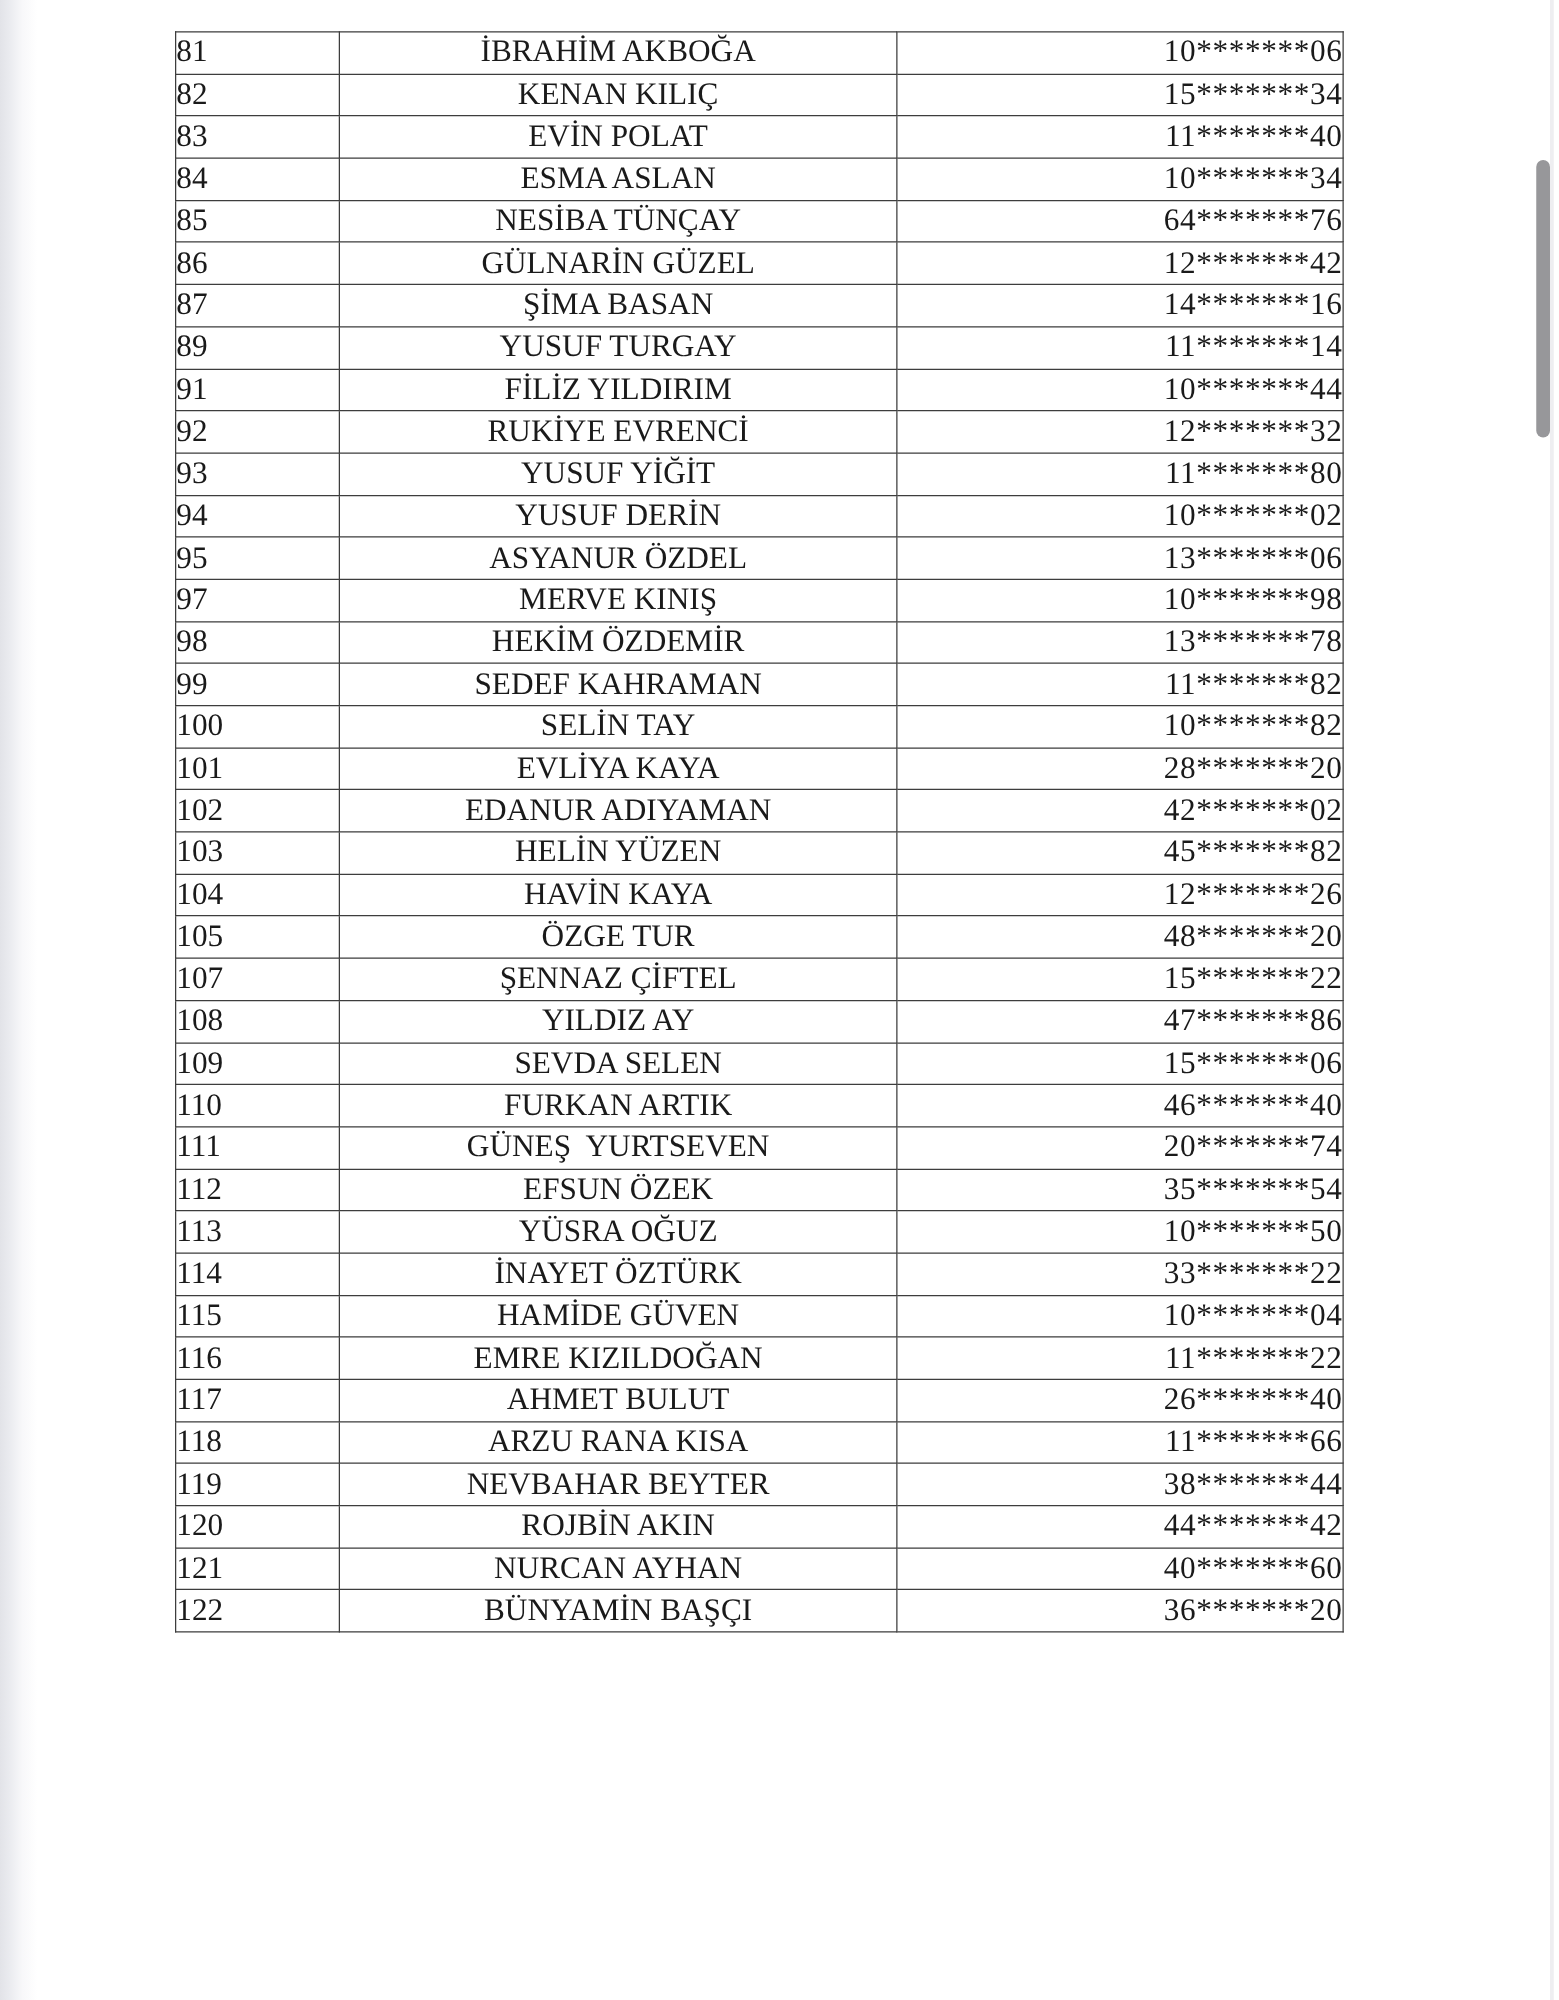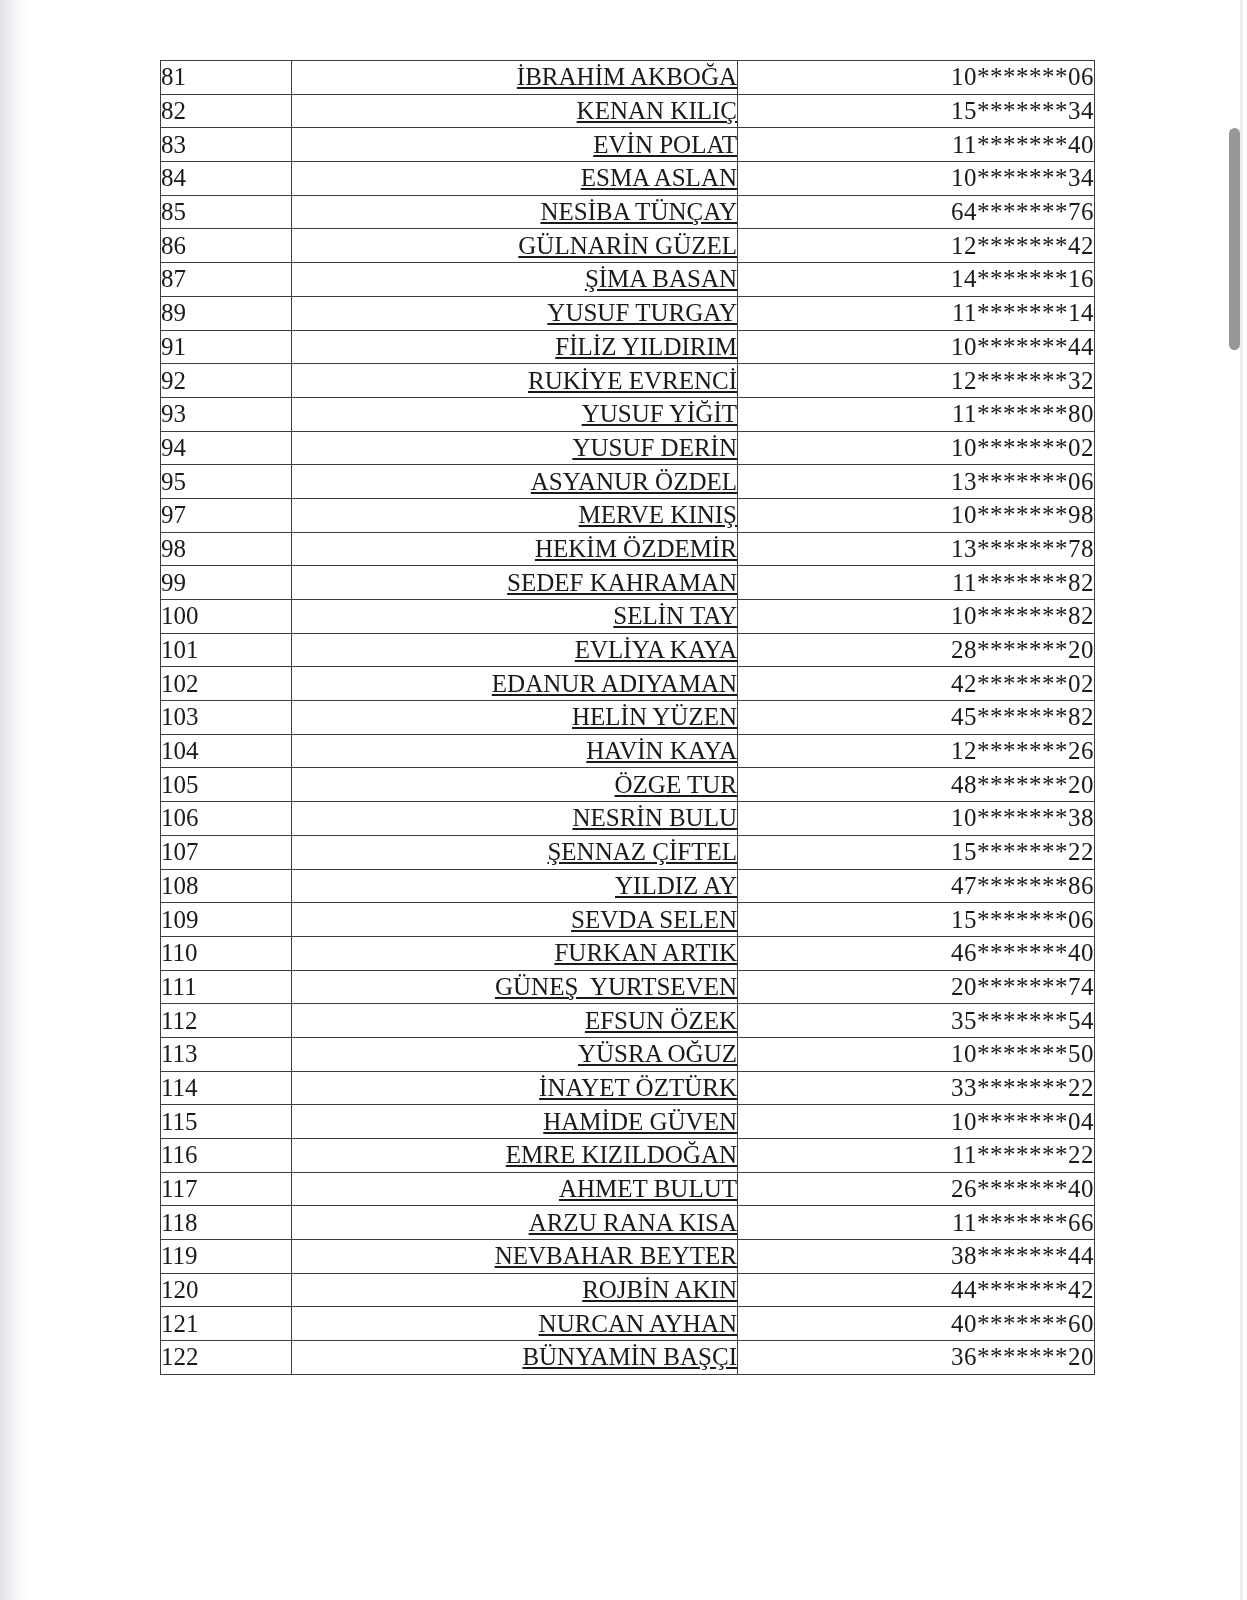--- a/index.html
+++ b/index.html
@@ -18,38 +18,37 @@
     position: absolute;
     left: 0;
     top: 0;
     width: 30px;
     height: 1600px;
     background: linear-gradient(to right, #e2e3e8 0%, #ebecf0 28%, #f8f8fa 60%, #ffffff 100%);
   }
   table.roster {
     position: absolute;
     left: 140px;
-    top: 60px;
+    top: 25px;
     width: 934px;
     border-collapse: collapse;
     table-layout: fixed;
-    margin-left: 20px;
   }
   table.roster td {
     border: 1.5px solid #3d3d3d;
     height: 32.7px;
     vertical-align: middle;
     font-size: 25px;
     color: #1a1a1a;
     white-space: pre;
     overflow: hidden;
     padding: 0;
   }
   td.cell-no   { padding-left: 10px; text-align: left; }
-  td.cell-name { padding-left: 10px; text-align: right; text-decoration: underline; }
+  td.cell-name { padding-left: 10px; text-align: center; }
   td.cell-id   { text-align: right; letter-spacing: 0.5px; }
   .scroll-track {
     position: absolute;
     left: 1240px;
     top: 0;
     width: 3px;
     height: 1600px;
     background: #eeeef1;
   }
   .scroll-thumb {
@@ -178,25 +177,20 @@
         <td class="cell-no">104</td>
         <td class="cell-name">HAVİN KAYA</td>
         <td class="cell-id">12*******26</td>
       </tr>
       <tr>
         <td class="cell-no">105</td>
         <td class="cell-name">ÖZGE TUR</td>
         <td class="cell-id">48*******20</td>
       </tr>
       <tr>
-        <td class="cell-no">106</td>
-        <td class="cell-name">NESRİN BULU</td>
-        <td class="cell-id">10*******38</td>
-      </tr>
-      <tr>
         <td class="cell-no">107</td>
         <td class="cell-name">ŞENNAZ ÇİFTEL</td>
         <td class="cell-id">15*******22</td>
       </tr>
       <tr>
         <td class="cell-no">108</td>
         <td class="cell-name">YILDIZ AY</td>
         <td class="cell-id">47*******86</td>
       </tr>
       <tr>

